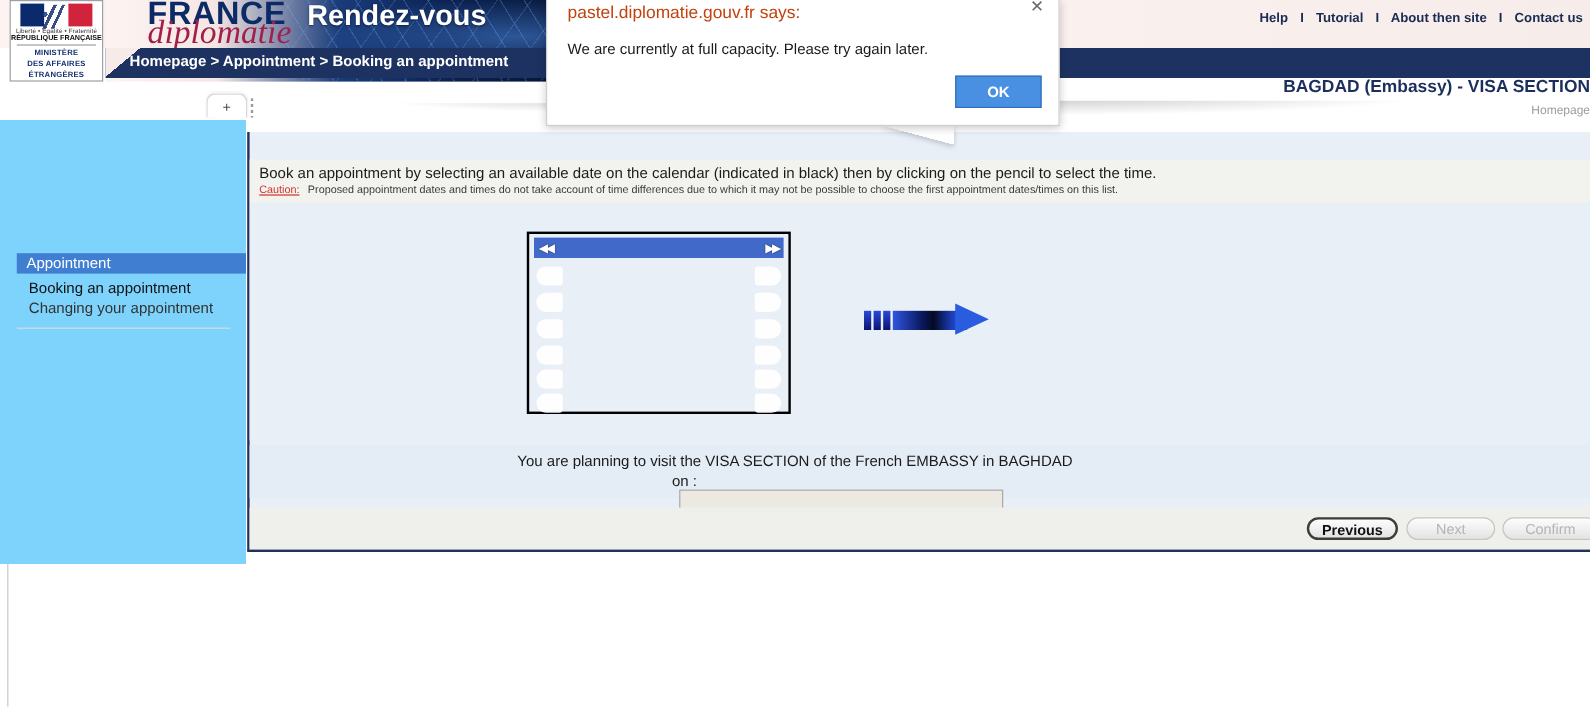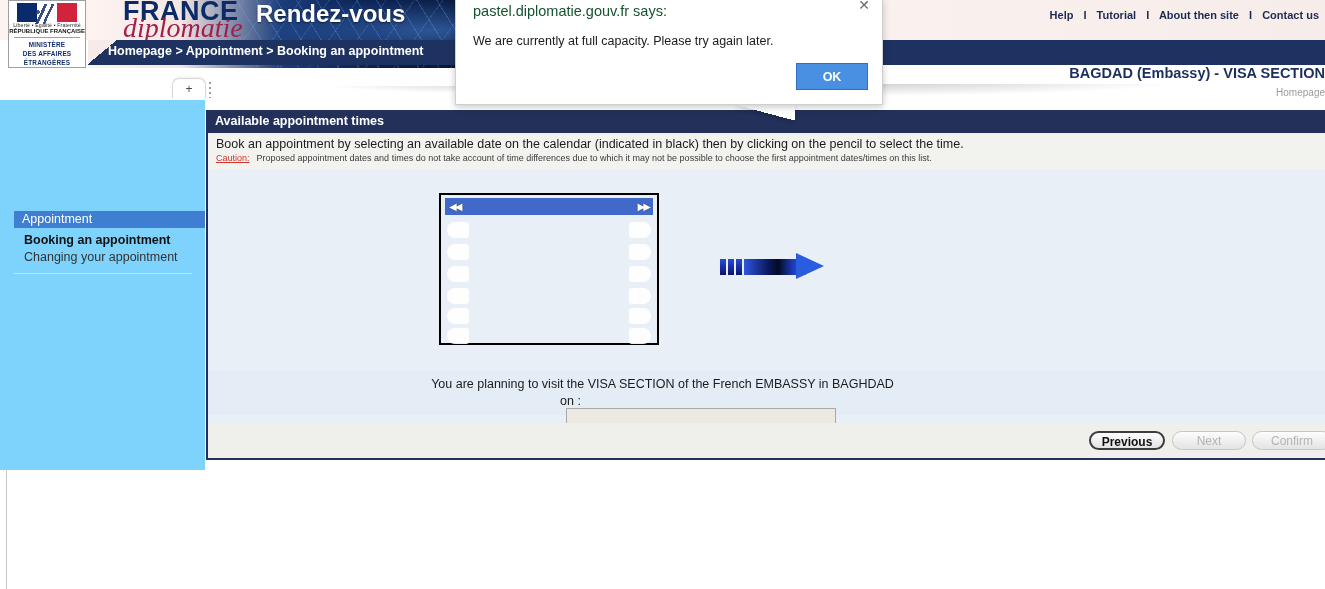--- a/index.html
+++ b/index.html
@@ -97,21 +97,21 @@
   }
 
   
   .sidebar { position:absolute; left:0px; top:100px; width:205px; height:370px; background:#7dd3fc; }
   .side-left-rule { position:absolute; left:6px; top:100px; width:1px; height:488px; background:#c9c9c9; }
   .side-head {
     position:absolute; left:14px; top:111px; width:191px; height:17px;
     background:#3f7ed0; color:#ffffff; font-size:12.5px; padding:1px 0 0 8px;
   }
   .side-item { position:absolute; left:24px; font-size:12.5px; color:#333; white-space:nowrap; }
-  .side-item.active { font-weight:bold; color:#111;text-align:center; }
+  .side-item.active { font-weight:normal; color:#111;text-align:center; }
   .side-rule { position:absolute; left:14px; top:173px; width:178px; height:1px; background:#dadada; }
 
   
   .panel { position:absolute; left:206px; top:110px; width:1119px; height:349px; background:#e9eff7; border-left:2px solid #22305a; }
   .panel-head {
     position:absolute; left:206px; top:110px; width:1119px; height:23px;
     background:#22305a; color:#ffffff; font-size:12.5px; font-weight:bold;
     padding:4px 0 0 9px;
   }
   .instr-box { position:absolute; left:208px; top:133px; width:1117px; height:36px; background:#f2f2ee; }
@@ -166,21 +166,21 @@
   }
   .btn.enabled { border:2px solid #3d3d3d; color:#111; font-weight:bold; }
   .btn.disabled { border:1px solid #c6c6c6; color:#b4b4b4; }
   .panel-bottom-rule { position:absolute; left:206px; top:458px; width:1119px; height:2px; background:#22305a; }
   .dialog {
     position:absolute; left:455px; top:-1px; width:428px; height:106px;
     background:#ffffff; border:1px solid #cfcfcf; border-top:none;
     box-shadow:0 2px 7px rgba(0,0,0,.22); z-index:40;
   }
   .dlg-close { position:absolute; right:12px; top:-2px; font-size:14px; color:#6a6a6a; }
-  .dlg-origin { position:absolute; left:17px; top:4px; font-size:14.5px; color:#14532d; }
+  .dlg-origin { position:absolute; left:17px; top:4px; font-size:14.5px; color:#c2410c; }
   .dlg-msg { position:absolute; left:17px; top:35px; font-size:12.5px; color:#1a1a1a; }
   .dlg-ok {
     position:absolute; left:340px; top:64px; width:72px; height:27px;
     background:#4a90e2; border:1px solid #2f6fbf; color:#ffffff;
     font-size:12.5px; font-weight:bold; display:flex; align-items:center; justify-content:center;
   }
   .dlg-tail {
     position:absolute; left:735px; top:104px; width:60px; height:16px; z-index:39;
     background: linear-gradient(to bottom left, #ffffff 0 52%, transparent 52%);
     filter: drop-shadow(0 2px 2px rgba(0,0,0,.18));
@@ -245,21 +245,20 @@
 
     <div class="side-left-rule"></div>
     <div class="sidebar">
       <div class="side-head">Appointment</div>
       <div class="side-item active" style="top:133px;">Booking an appointment</div>
       <div class="side-item" style="top:150px;">Changing your appointment</div>
       <div class="side-rule"></div>
     </div>
 
     <div class="panel"></div>
-    <div class="panel-head">Available appointment times</div>
 
     <div class="instr-box"></div>
     <div class="instr">Book an appointment by selecting an available date on the calendar (indicated in black) then by clicking on the pencil to select the time.</div>
     <div class="caution-row">
       <span class="caution-lbl">Caution:</span><span class="caution-txt">Proposed appointment dates and times do not take account of time differences due to which it may not be possible to choose the first appointment dates/times on this list.</span>
     </div>
 
     <div class="cal-area"></div>
 
     <div class="calendar">

